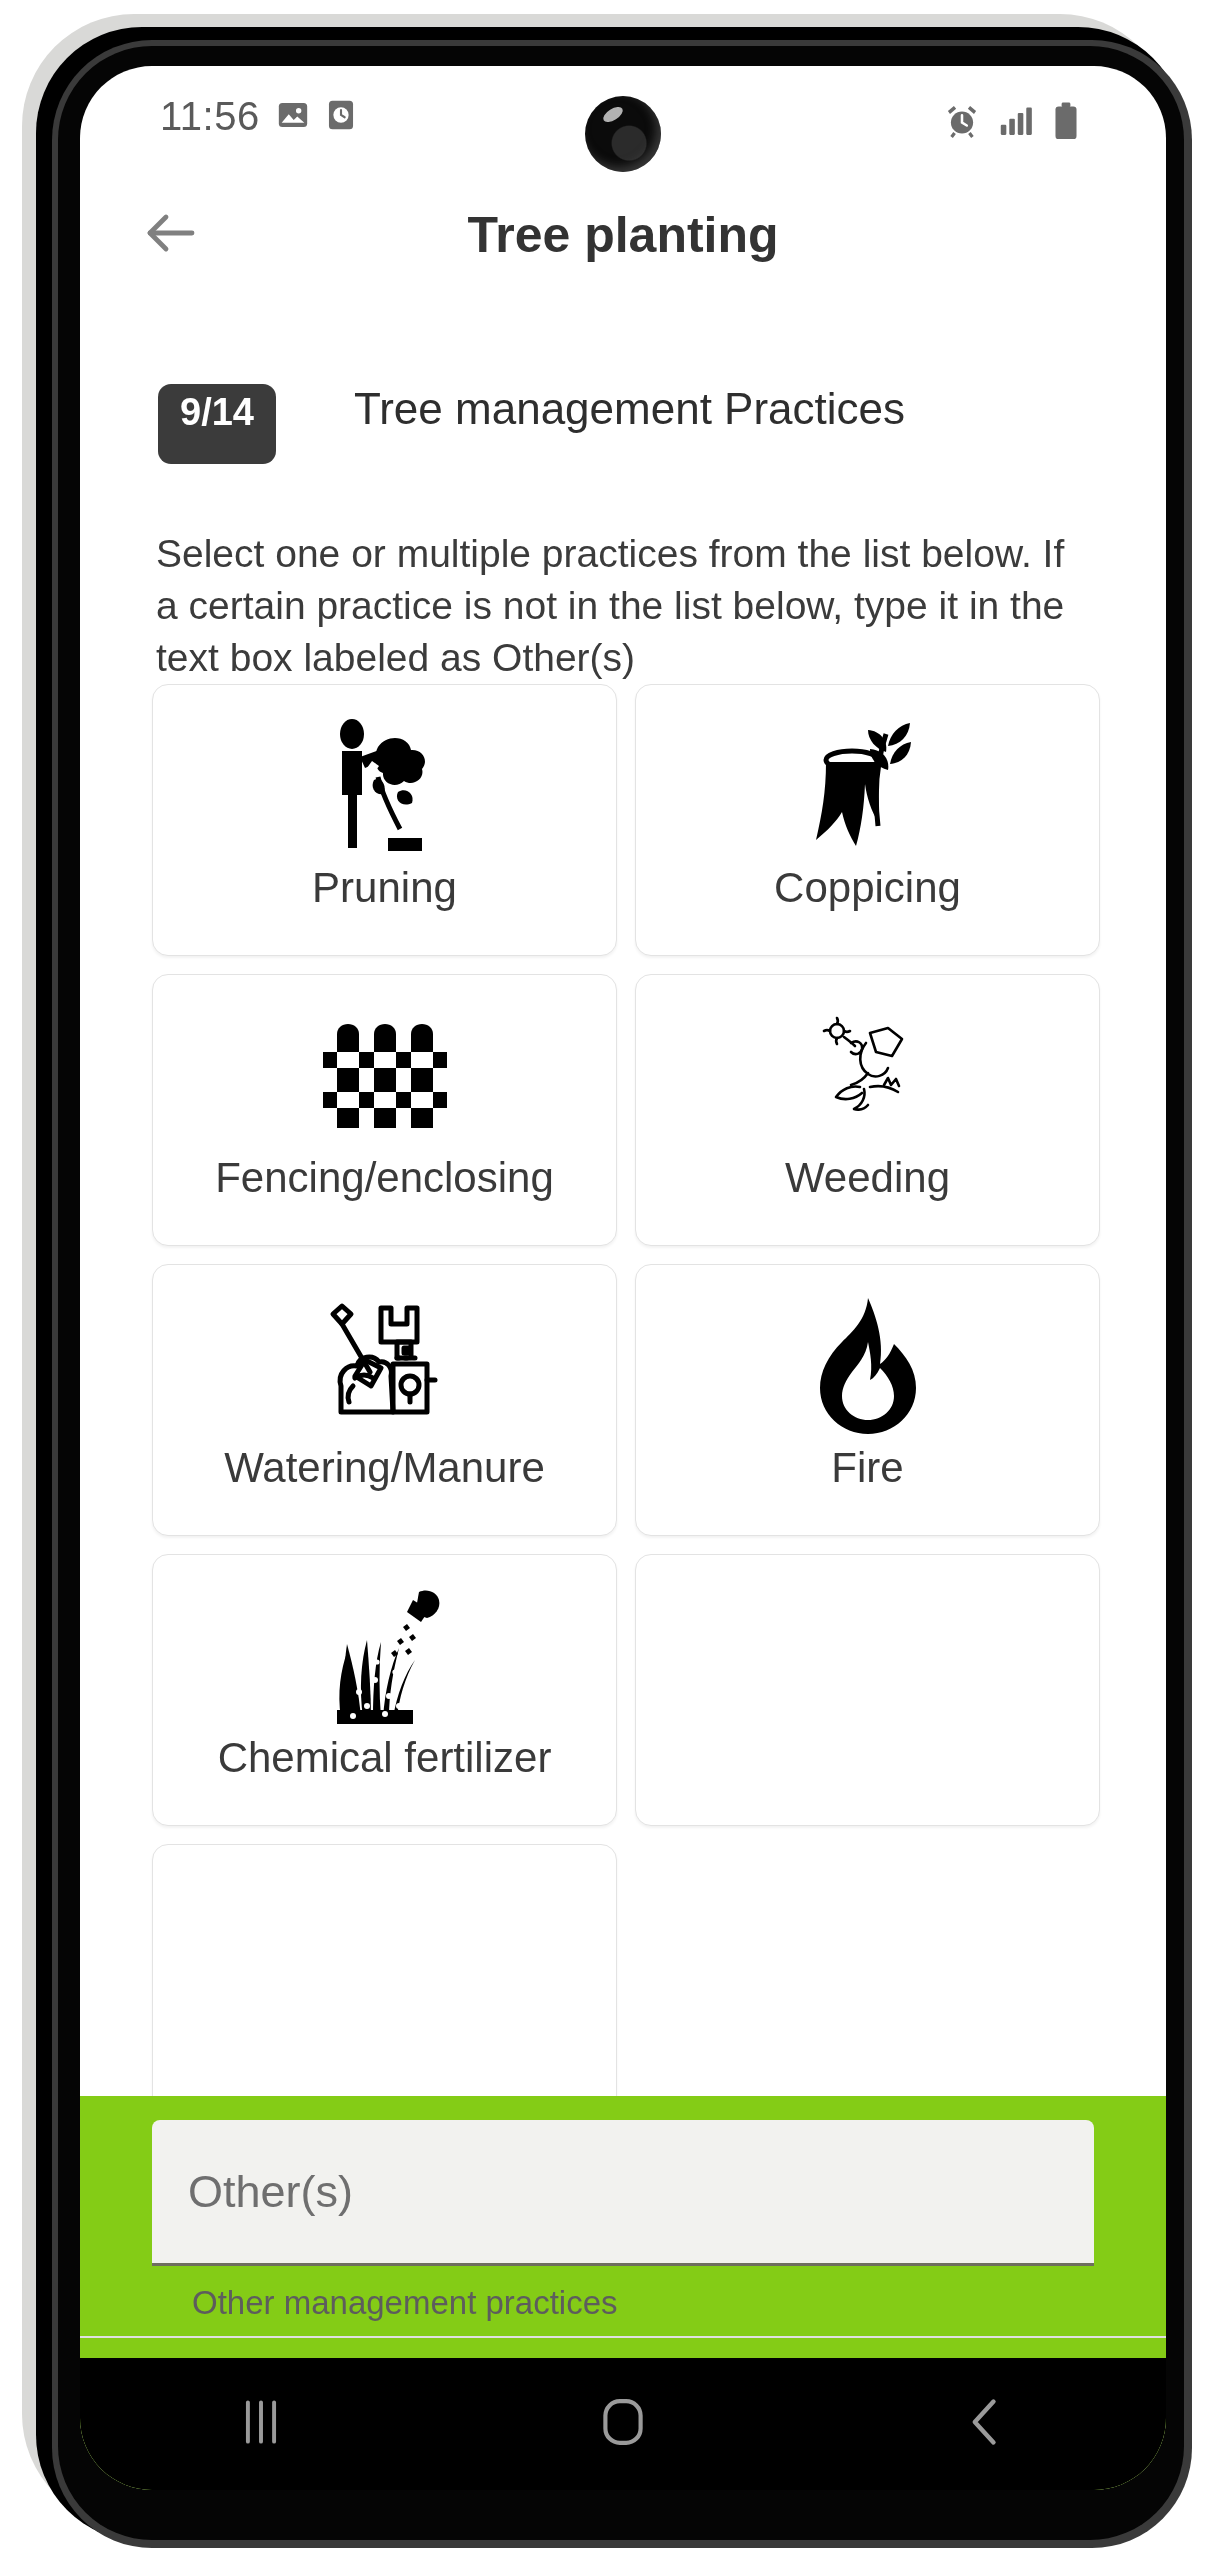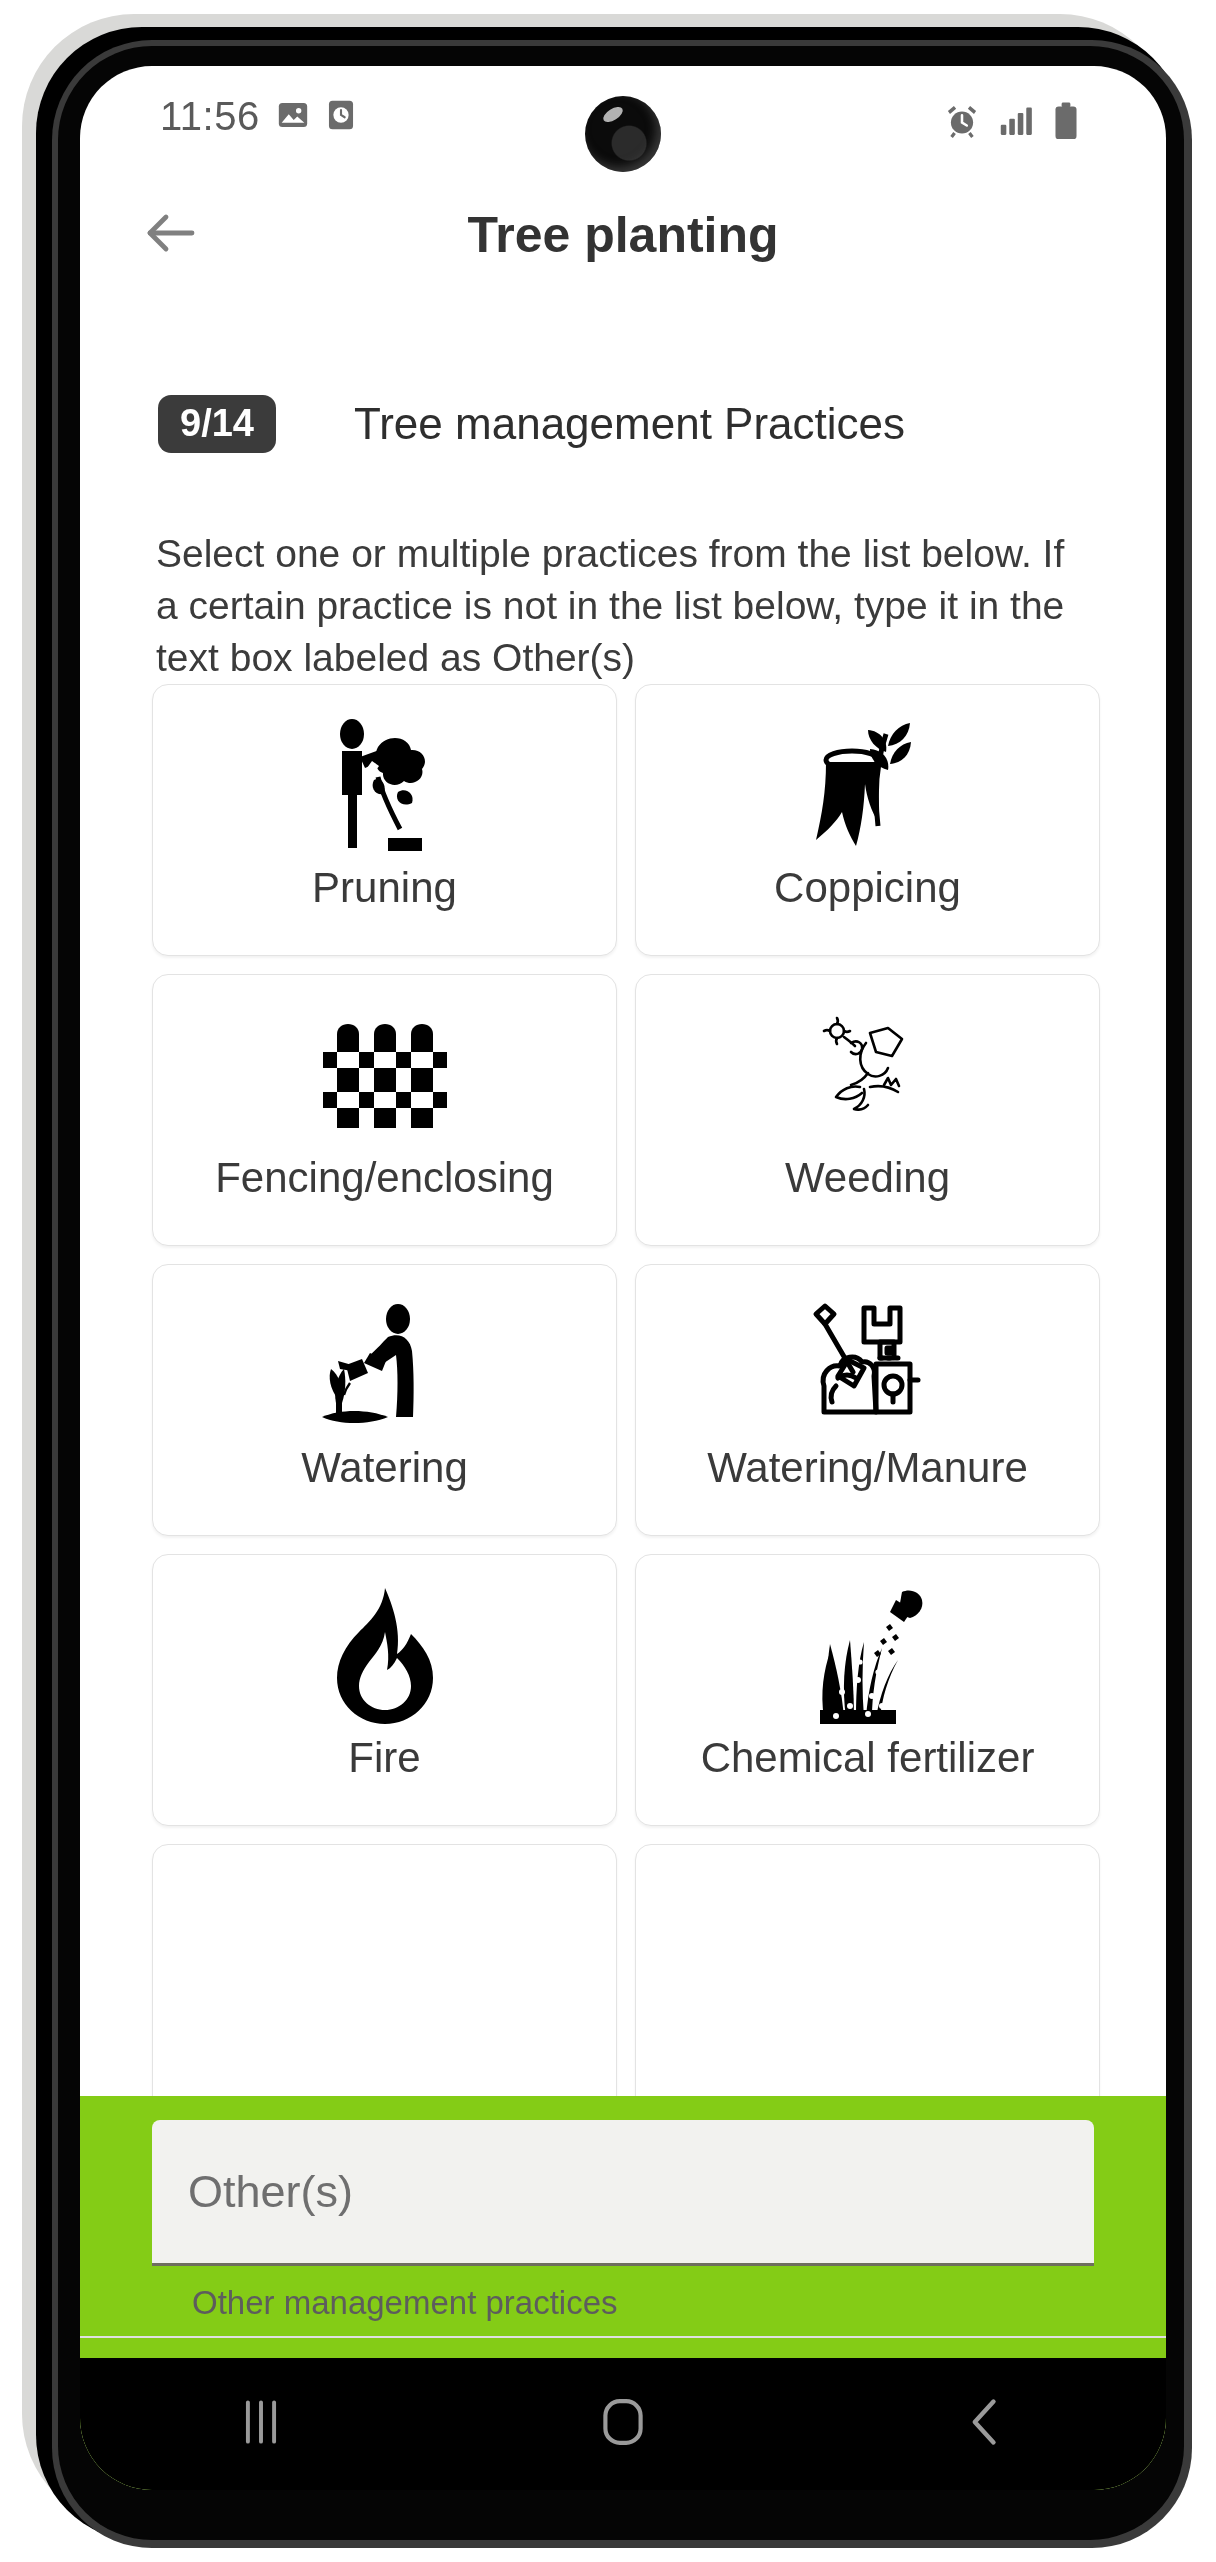--- a/index.html
+++ b/index.html
@@ -95,21 +95,21 @@
   }
   #header-title {
     width:100%; text-align:center;
     font-size:50px; font-weight:bold; color:#333333;
   }
 
   
   #step-row {
     position:absolute; left:0; top:318px;
     width:100%; height:80px;
-    display:flex; align-items:center;
+    display:flex; 
   }
   #step-badge {
     margin-left:78px;
     background:#3b3b3b; color:#ffffff;
     font-size:38px; font-weight:bold;
     padding:9px 22px 11px;
     border-radius:13px;
     line-height:1;
   }
   #step-title {
@@ -355,38 +355,20 @@
             <path d="M64 58c-4 6-10 10-17 12"></path>
             <path d="M56 72c-9-2-18 2-24 10 9 4 19 2 26-4"></path>
             <path d="M60 74c2 8-2 16-10 20 0 0 8 3 14-4"></path>
             <path d="M66 72c10-2 20 0 28 5"></path>
             <path d="M80 70l4-7 3 7 5-6 3 7"></path>
           </svg>
         </div>
         <div class="card-label">Weeding</div>
       </div>
 
-      <div class="practice-card">
-        <div class="card-icon">
-          <svg width="126" height="126" viewBox="0 0 126 126" fill="#000">
-            <ellipse cx="76" cy="16" rx="12" ry="15"></ellipse>
-            <path d="M66 34c12-5 22 1 24 14 2 20 2 44 1 66H74c2-24 2-46 0-62-6 4-12 8-18 12l-8-12c8-7 12-12 18-18z"></path>
-            <path d="M48 50l16 8-4 10-18-8z"></path>
-            <path d="M40 56l-16 6 4 16 18-8z"></path>
-            <path d="M30 62l-14-4 2 8 12 2z"></path>
-            <path d="M22 76c-3 3-6 7-8 11" stroke="#000" stroke-width="2.4" fill="none"></path>
-            <path d="M28 80c-3 4-5 8-6 12" stroke="#000" stroke-width="2.4" fill="none"></path>
-            <path d="M14 100c-3-14 2-28 8-34 2 10 2 22-2 34z"></path>
-            <path d="M16 96c-8-10-10-22-7-30 8 6 12 18 11 30z"></path>
-            <path d="M14 96h6v18h-6z"></path>
-            <path d="M0 114c18-8 46-8 66 0-20 8-48 8-66 0z"></path>
-          </svg>
-        </div>
-        <div class="card-label">Watering</div>
-      </div>
 
       <div class="practice-card">
         <div class="card-icon">
           <svg width="132" height="128" viewBox="0 0 132 128" fill="none" stroke="#000" stroke-width="5" stroke-linejoin="round" stroke-linecap="round">
             <path d="M14 12l9-8 9 8-9 10z"></path>
             <path d="M23 22l28 48"></path>
             <path d="M46 58l16 8-10 18-16-10z"></path>
             <path d="M62 6h10v16h16V6h10v34H62z"></path>
             <path d="M78 40h14v16H78z"></path>
             <path d="M85 46h5v5h-5z"></path>

